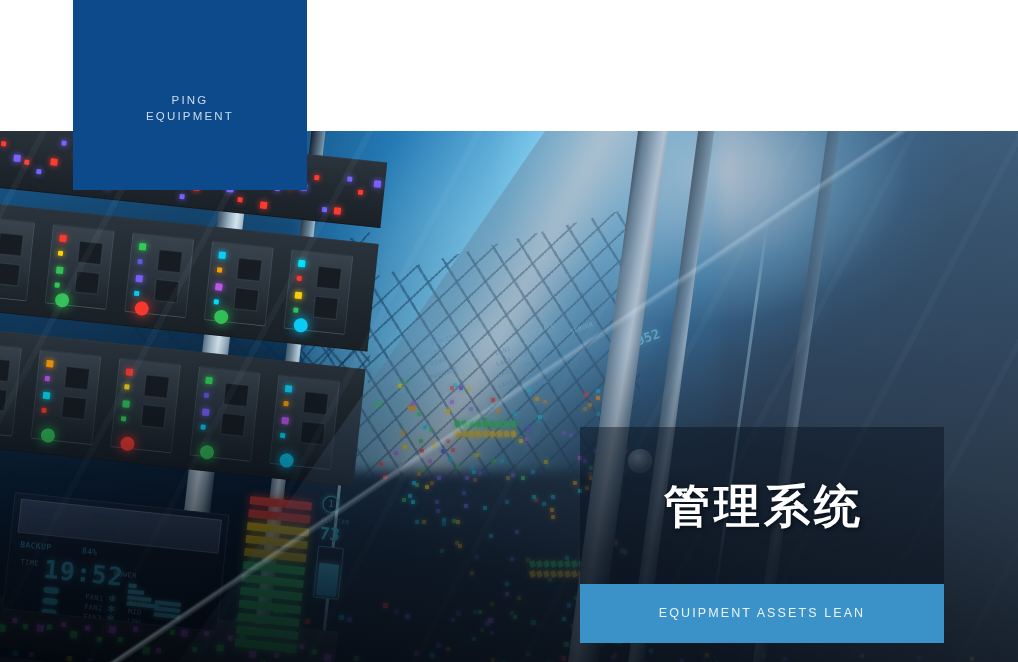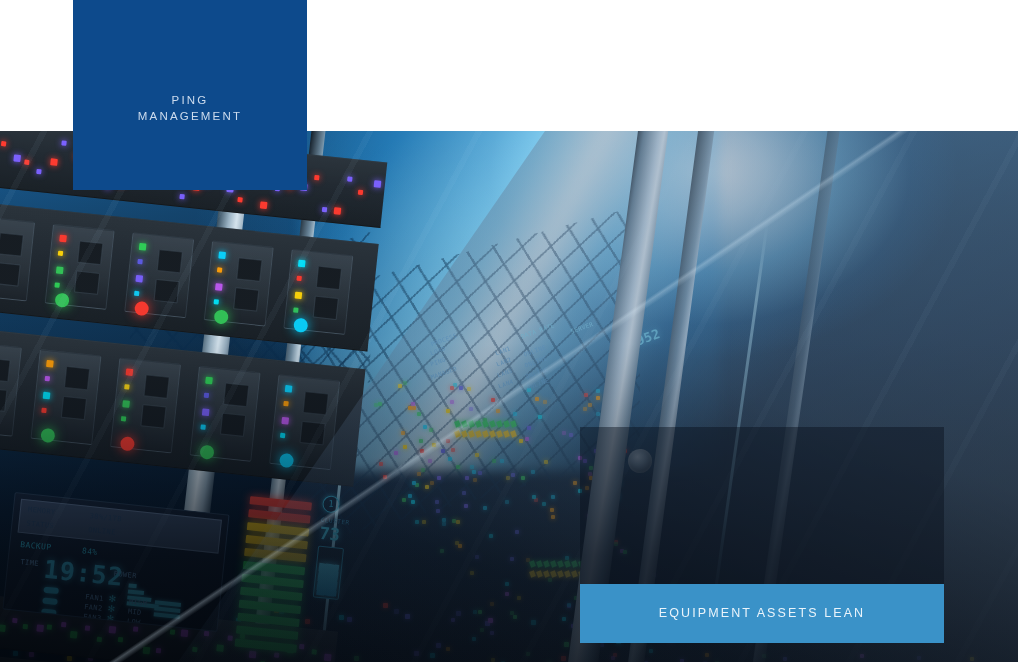--- a/index.html
+++ b/index.html
@@ -875,26 +875,27 @@
 
     <div class="streaks"></div>
     <div class="photo-shade"></div>
     <div class="wedge"></div>
     <div class="wedge-edge"></div>
   </div>
 
   <div class="lean-panel">
     <div class="lean-en">
       <div>PING</div>
-      <div>MANAGEMENT</div>
+      <div>EQUIPMENT</div>
     </div>
   </div>
 
   <div class="title-box">
     <div class="title-cn">
+      <div>管理系统</div>
     </div>
   </div>
 
   <div class="title-band">
     <div class="title-en">
       <div>EQUIPMENT  ASSETS  LEAN</div>
     </div>
   </div>
 
 </div>

